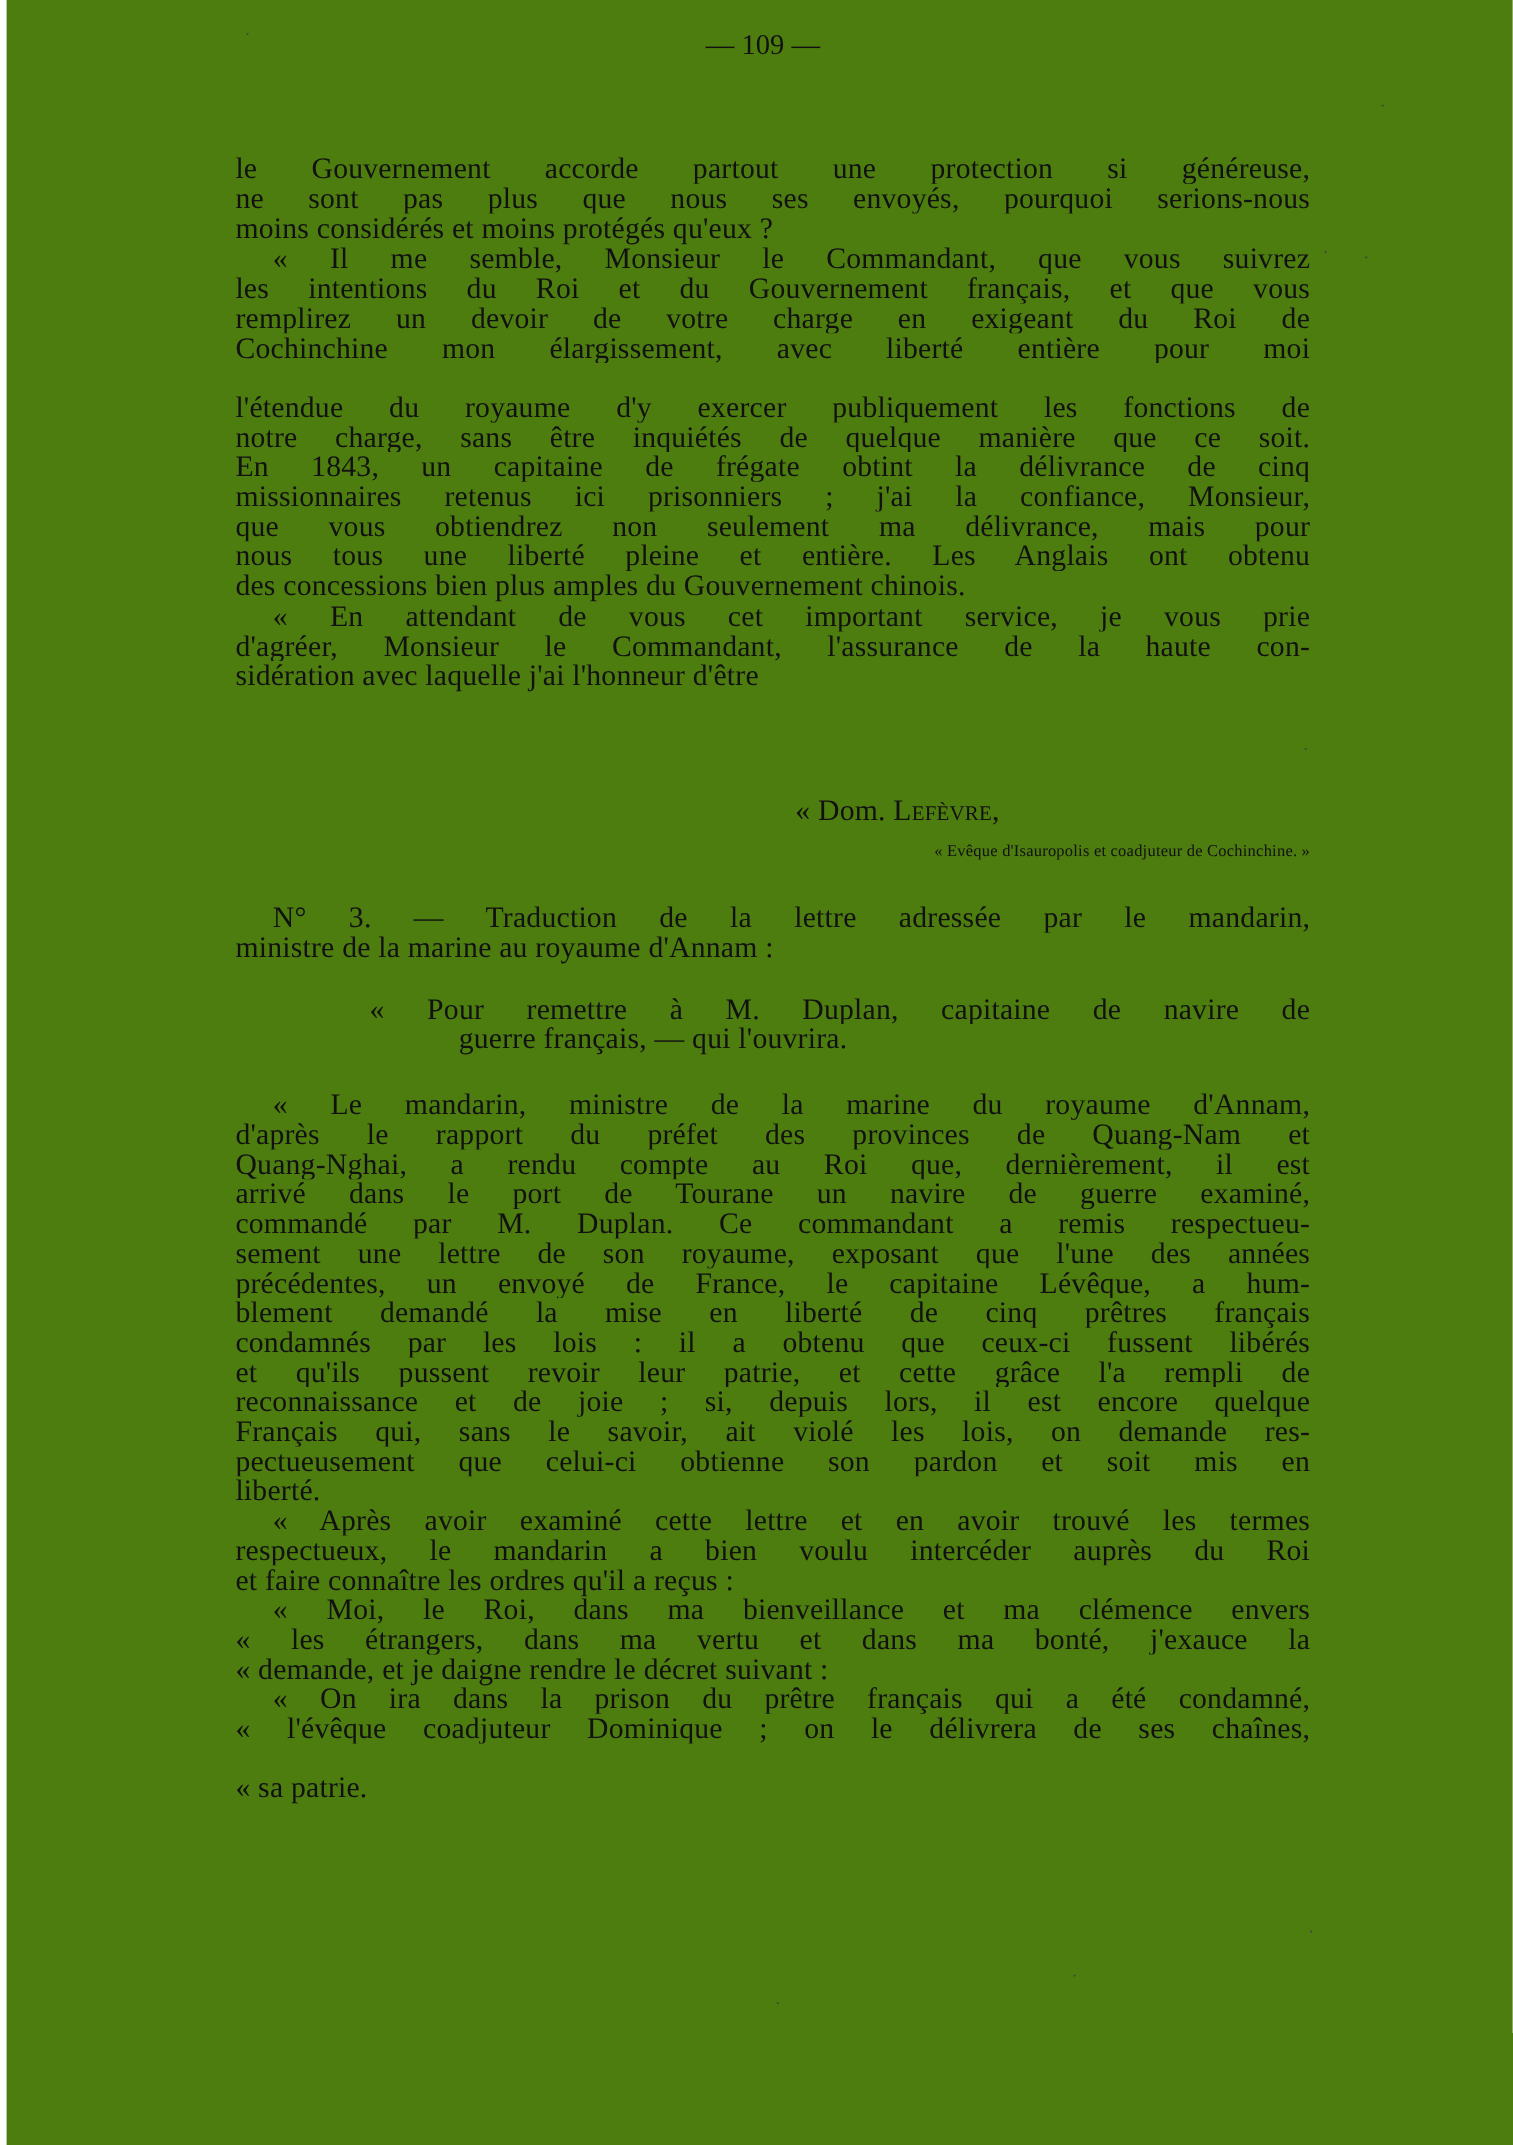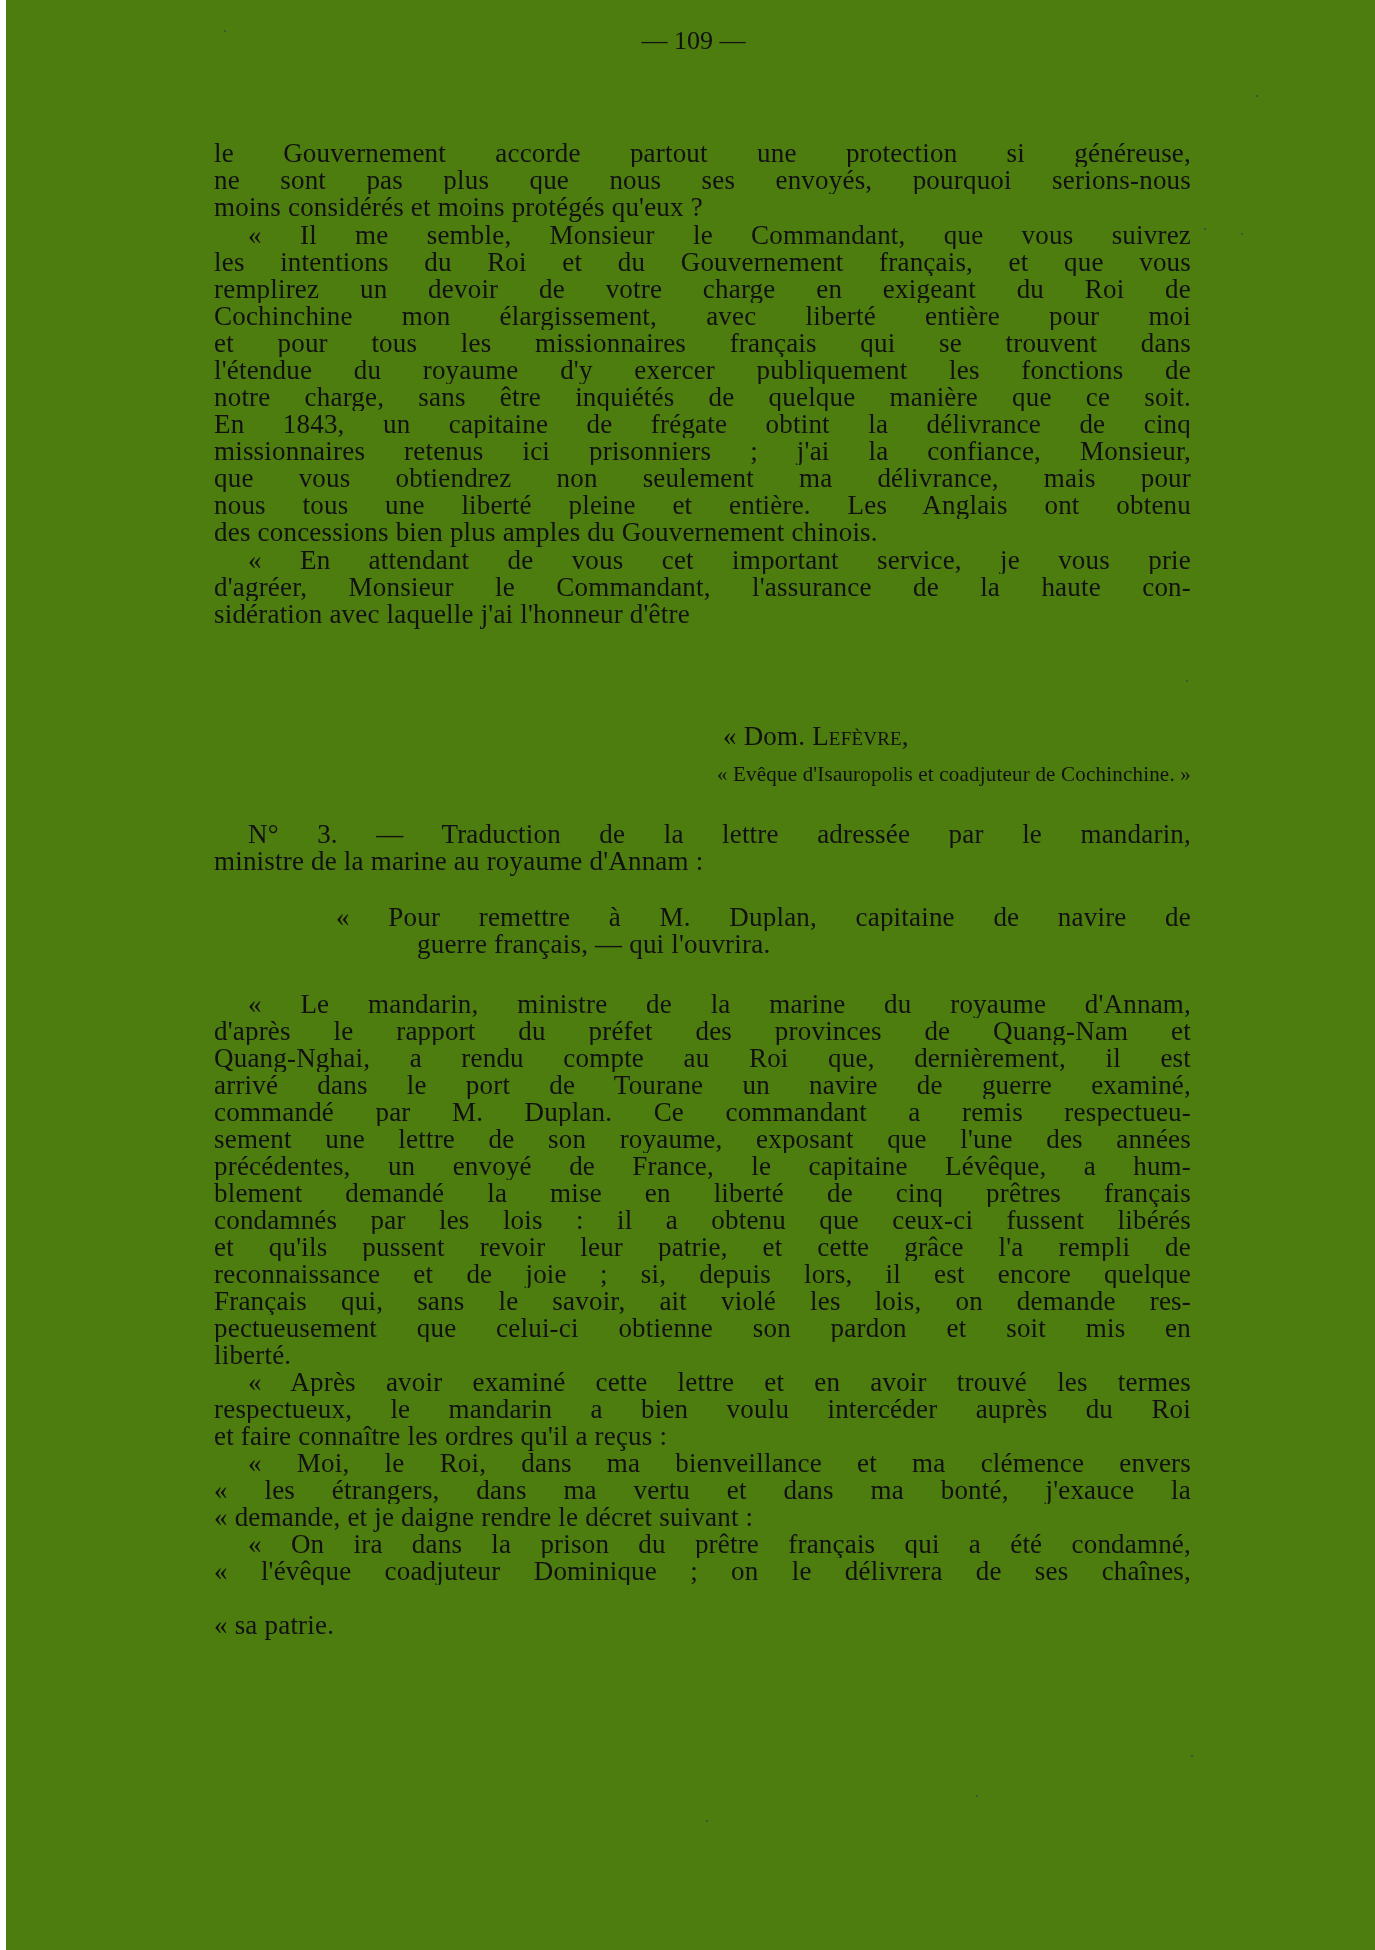--- a/index.html
+++ b/index.html
@@ -17,42 +17,41 @@
     transform-origin: left top;
     letter-spacing: 0.2px;
   }
   .just { text-align: justify; text-align-last: justify; white-space: normal; height: 28px; overflow: hidden; }
   .ind { left: 242px; width: 943px; }
   .pagenum {
     position: absolute; left: 0; width: 1375px; top: 26px; text-align: center;
     font-family: "Liberation Serif", "DejaVu Serif", serif; font-size: 26px; color: #111;
   }
   .sig1 { left: 717px; width: auto; }
-  .sig2 { left: 500px; width: 685px; font-size: 21px; text-align: right; }
+  .sig2 { left: 500px; width: 685px; font-size: 15px; text-align: right; }
   .sc { font-variant: small-caps; }
   .addr1 { left: 330px; width: 855px; }
   .addr2 { left: 411px; width: auto; }
   .speck { position: absolute; width: 2px; height: 2px; background: #444; border-radius: 1px; }
 </style>
 </head>
 <body>
 
 <div class="page">
 
   <div class="pagenum">— 109 —</div>
 
   <div class="ln just" style="top:139px">le Gouvernement accorde partout une protection si généreuse,</div>
   <div class="ln just" style="top:166px">ne sont pas plus que nous ses envoyés, pourquoi serions-nous</div>
   <div class="ln" style="top:193px">moins considérés et moins protégés qu'eux ?</div>
 
   <div class="ln just ind" style="top:221px">« Il me semble, Monsieur le Commandant, que vous suivrez</div>
   <div class="ln just" style="top:248px">les intentions du Roi et du Gouvernement français, et que vous</div>
   <div class="ln just" style="top:275px">remplirez un devoir de votre charge en exigeant du Roi de</div>
   <div class="ln just" style="top:302px">Cochinchine mon élargissement, avec liberté entière pour moi</div>
-  <div class="ln just" style="top:329px">et pour tous les missionnaires français qui se trouvent dans</div>
   <div class="ln just" style="top:356px">l'étendue du royaume d'y exercer publiquement les fonctions de</div>
   <div class="ln just" style="top:383px">notre charge, sans être inquiétés de quelque manière que ce soit.</div>
   <div class="ln just" style="top:410px">En 1843, un capitaine de frégate obtint la délivrance de cinq</div>
   <div class="ln just" style="top:437px">missionnaires retenus ici prisonniers ; j'ai la confiance, Monsieur,</div>
   <div class="ln just" style="top:464px">que vous obtiendrez non seulement ma délivrance, mais pour</div>
   <div class="ln just" style="top:491px">nous tous une liberté pleine et entière. Les Anglais ont obtenu</div>
   <div class="ln" style="top:518px">des concessions bien plus amples du Gouvernement chinois.</div>
 
   <div class="ln just ind" style="top:546px">« En attendant de vous cet important service, je vous prie</div>
   <div class="ln just" style="top:573px">d'agréer, Monsieur le Commandant, l'assurance de la haute con-</div>

